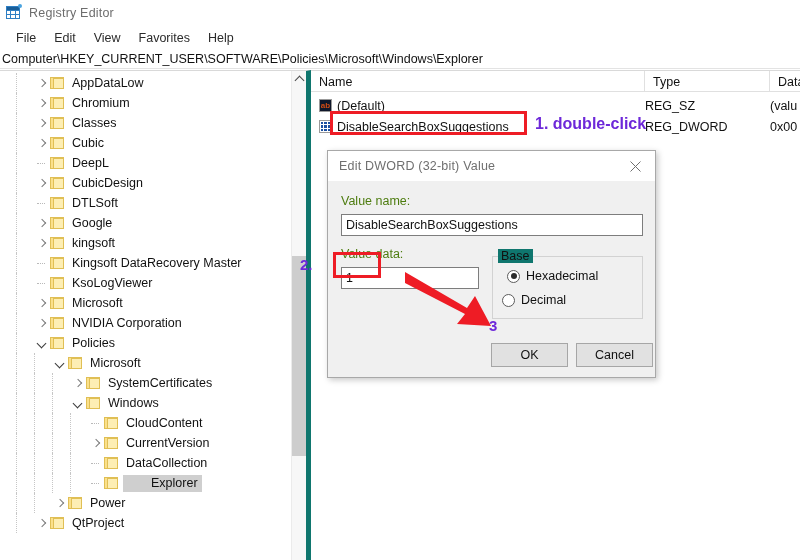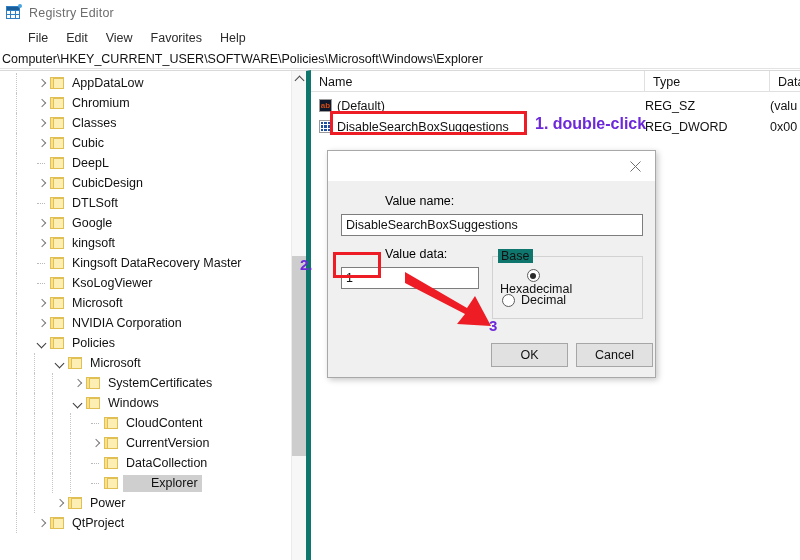--- a/index.html
+++ b/index.html
@@ -37,21 +37,21 @@
     background:#4aa3df;
   }
   .title-text{
     font-size:12.5px;color:#6d6d6d;letter-spacing:.2px;
   }
 
   
   .menubar{
     position:absolute;left:0;top:25px;width:800px;height:25px;
     background:#ffffff;display:flex;align-items:center;
-    padding-left:19px;box-sizing:border-box;
+    padding-left:7px;box-sizing:border-box;
   }
   .menubar .mi{
     font-size:12.5px;color:#2b2b2b;padding:2px 9px;cursor:default;
   }
 
   
   .addrbar{
     position:absolute;left:0;top:50px;width:800px;height:19px;
     background:#ffffff;border-bottom:1px solid #e3e3e3;
     display:flex;align-items:center;box-sizing:border-box;
@@ -187,21 +187,21 @@
   }
   .dlg-tb .t{
     font-size:12.5px;color:#6f6f6f;padding-left:11px;letter-spacing:.2px;
   }
   .dlg-close{
     position:absolute;right:0;top:0;width:40px;height:30px;
     display:flex;align-items:center;justify-content:center;cursor:default;
   }
   .dlg-close svg{display:block;}
   .dlg-body{position:absolute;left:0;top:30px;width:100%;height:198px;}
-  .lblt{position:absolute;font-size:12.5px;color:#000000;margin-left:44px;}
+  .lblt{position:absolute;font-size:12.5px;color:#4d7c0f;}
   .txtin{
     position:absolute;background:#ffffff;border:1px solid #7d7d7d;box-sizing:border-box;
     font-size:12.5px;color:#111;display:flex;align-items:center;padding-left:4px;
     font-family:"Liberation Sans", sans-serif;
   }
   .grp{
     position:absolute;border:1px solid #d2d2d2;box-sizing:border-box;
   }
   .grp-lbl{
     position:absolute;background:#0f766e;font-size:12.5px;color:#111;padding:0 3px;
@@ -551,39 +551,40 @@
       <div class="tp">REG_DWORD</div>
       <div class="dt">0x00</div>
     </div>
   </div>
 
   <div class="redbox" style="left:330px;top:111px;width:197px;height:24px;"></div>
   <div class="redtext" style="left:535px;top:115px;font-size:16px;">1. double-click</div>
 
   <div class="dlg">
     <div class="dlg-tb">
+      <div class="t">Edit DWORD (32-bit) Value</div>
       <div class="dlg-close">
         <svg width="11" height="11" viewBox="0 0 11 11">
           <line x1="0.5" y1="0.5" x2="10.5" y2="10.5" stroke="#6f6f6f" stroke-width="1"></line>
           <line x1="10.5" y1="0.5" x2="0.5" y2="10.5" stroke="#6f6f6f" stroke-width="1"></line>
         </svg>
       </div>
     </div>
 
     <div class="dlg-body">
       <div class="lblt" style="left:13px;top:13px;">Value name:</div>
       <div class="txtin" style="left:13px;top:33px;width:302px;height:22px;">DisableSearchBoxSuggestions</div>
 
       <div class="lblt" style="left:13px;top:66px;">Value data:</div>
       <div class="txtin" style="left:13px;top:86px;width:138px;height:22px;">1</div>
 
       <div class="grp" style="left:164px;top:75px;width:151px;height:63px;"></div>
       <div class="grp-lbl" style="left:170px;top:68px;">Base</div>
 
-      <div class="radio on" style="left:172px;top:88px;flex-direction:column;">
+      <div class="radio on" style="left:179px;top:88px;">
         <span class="rb"></span>
         <span>Hexadecimal</span>
       </div>
       <div class="radio" style="left:174px;top:112px;">
         <span class="rb"></span>
         <span>Decimal</span>
       </div>
 
       <div class="btn" style="left:163px;top:162px;width:77px;height:24px;">OK</div>
       <div class="btn" style="left:248px;top:162px;width:77px;height:24px;">Cancel</div>

